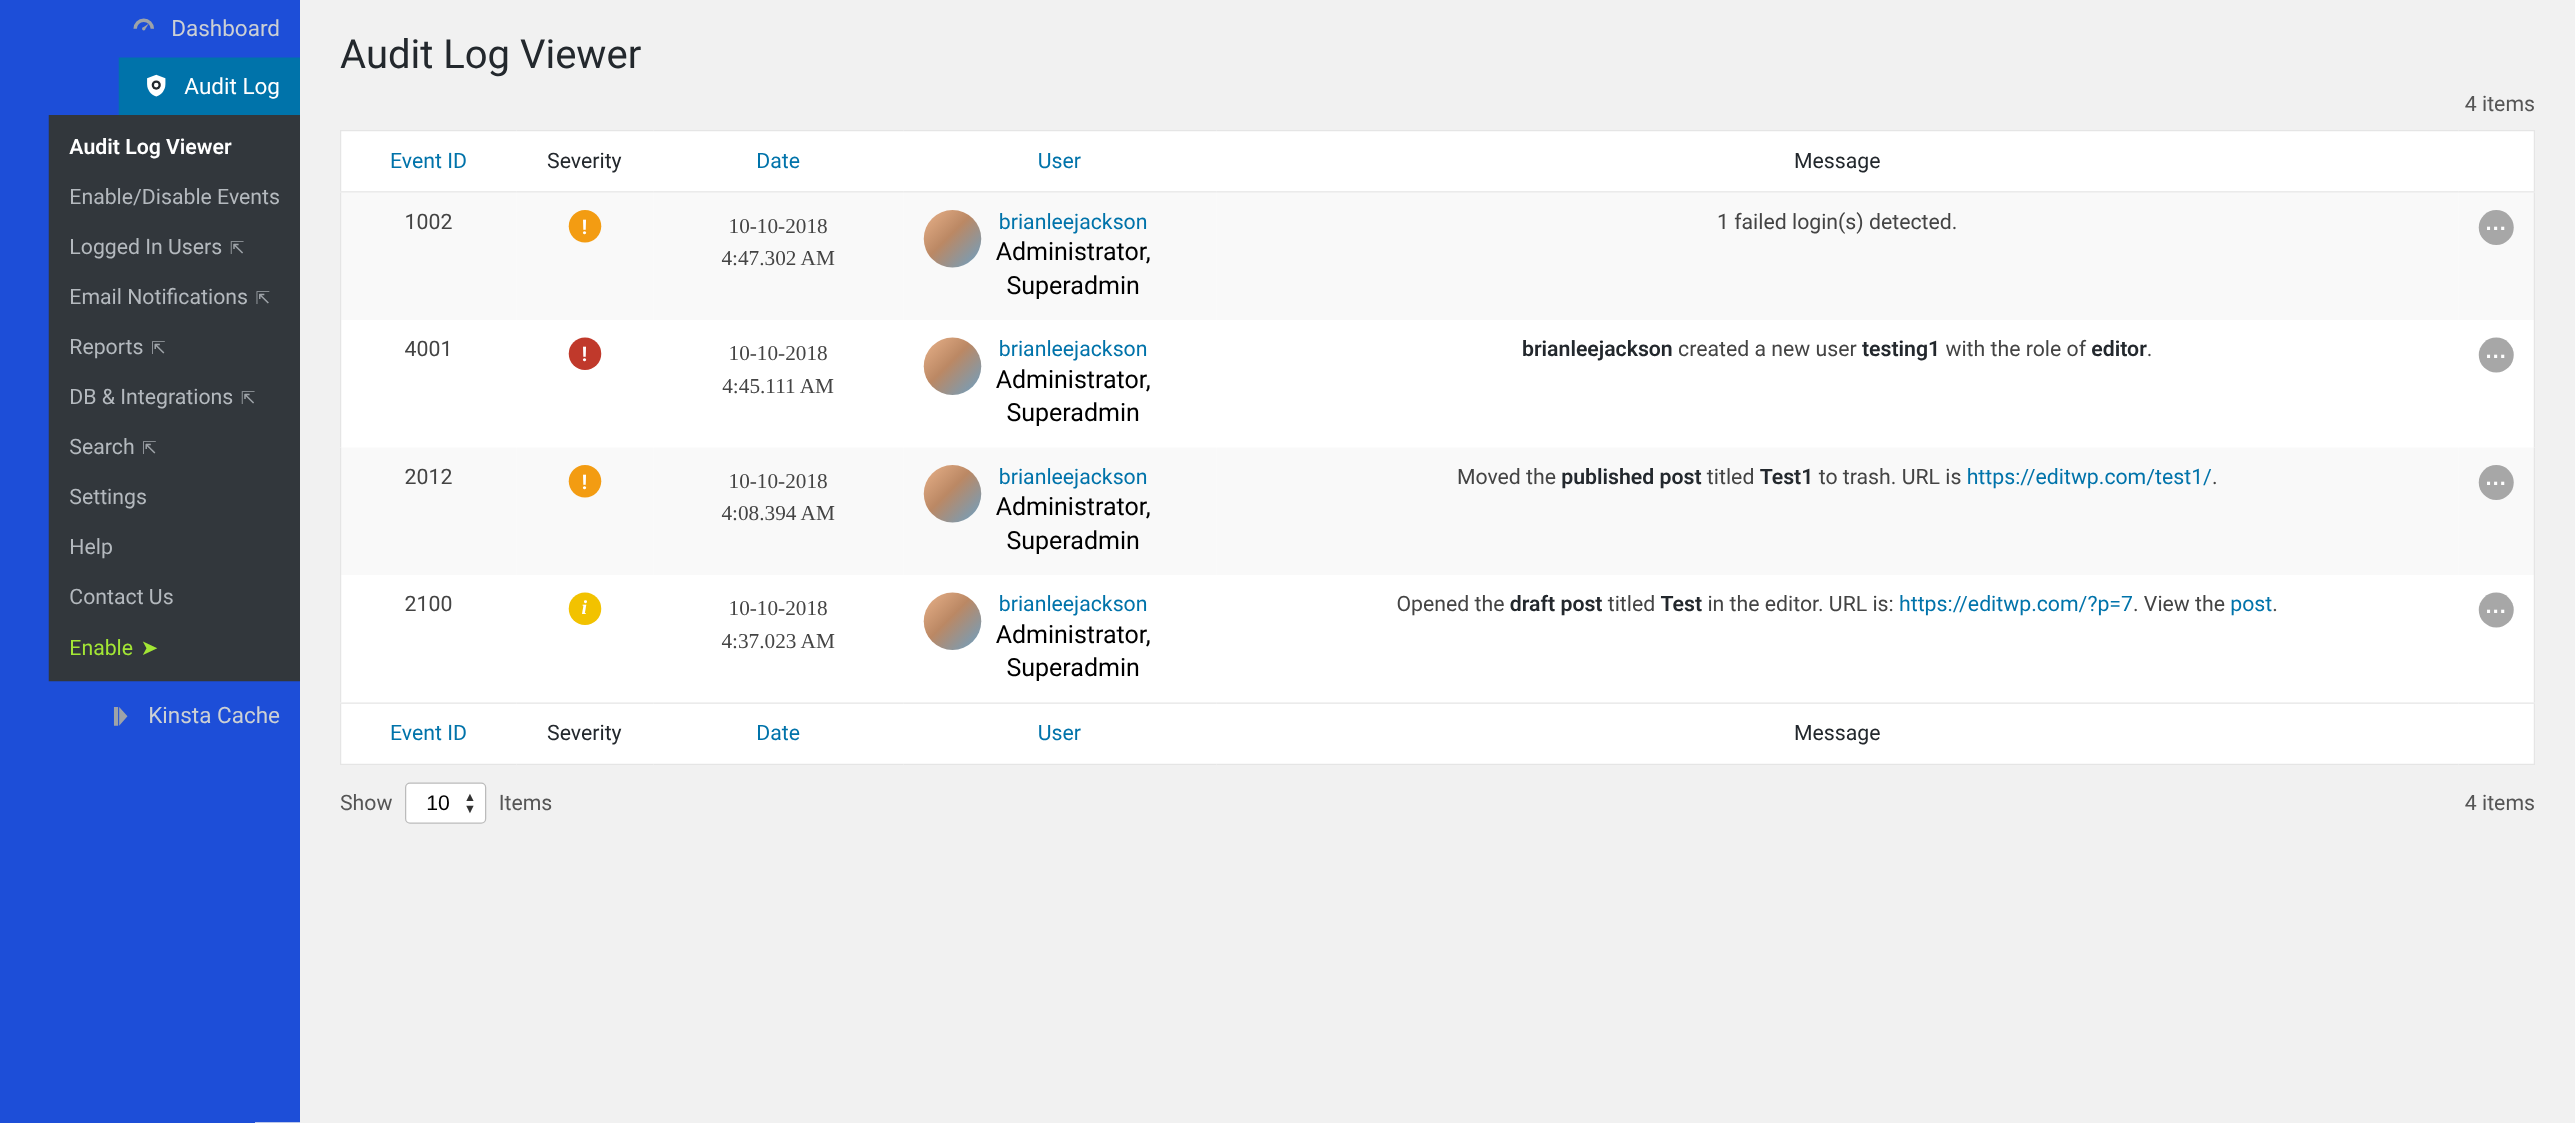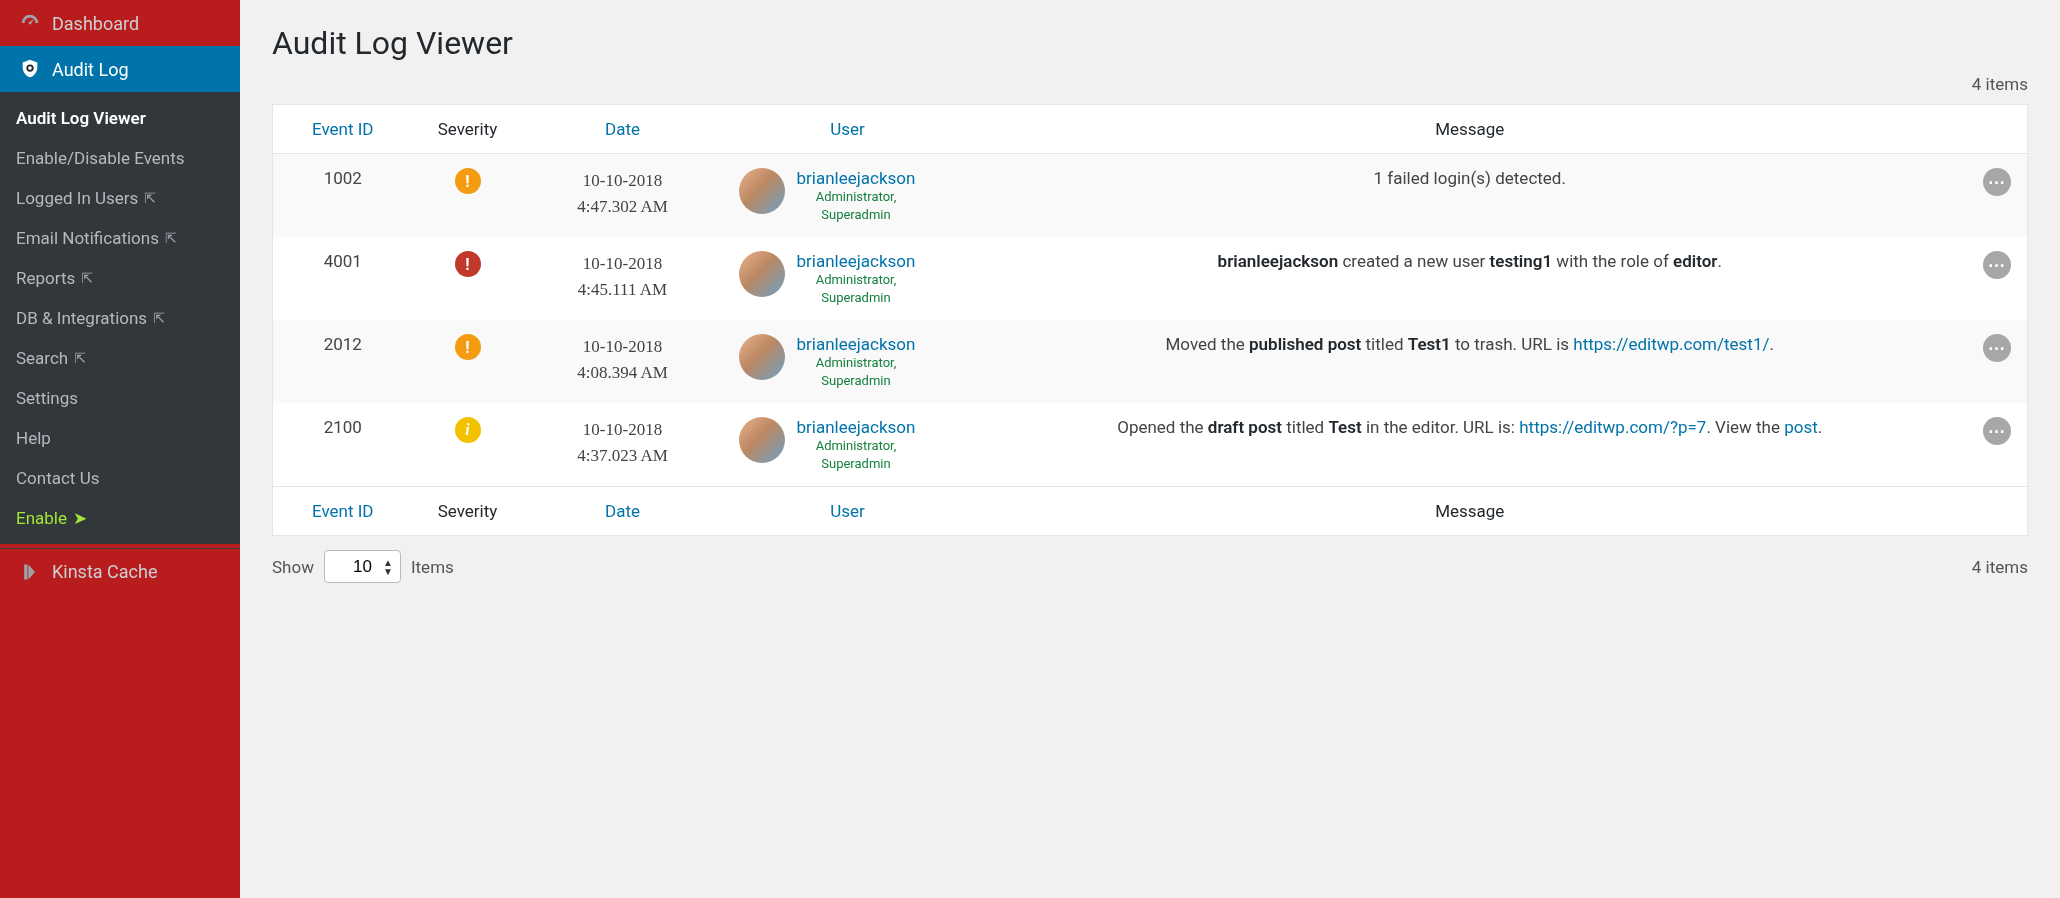--- a/index.html
+++ b/index.html
@@ -9,24 +9,25 @@
     font-size: 18px;
     color: #444;
     background: #f1f1f1;
     display: flex;
   }
 
   
   .sidebar {
     width: 240px;
     min-width: 240px;
-    background: #b91c1c;
+    background: #1d4ed8;
     color: #ccd0d4;
     display: flex;
     flex-direction: column;
+    align-items: flex-end;
   }
   .menu-item,
   .submenu-item,
   .menu-subhead .submenu-item {
     display: flex;
     align-items: center;
     padding: 12px 16px;
     color: #ccd0d4;
     text-decoration: none;
     position: relative;
@@ -162,21 +163,21 @@
     gap: 12px;
     align-items: flex-start;
   }
   .avatar {
     width: 46px; height: 46px;
     border-radius: 50%;
     background: linear-gradient(135deg, #e9b28a 0%, #bb8864 45%, #6aa1c7 100%);
     flex-shrink: 0;
   }
   .user-name { color: #0073aa; }
-  .user-meta { color: #15803d; font-size: 13px; line-height: 1.35; }
+  .user-meta { color: #000000; font-size: 20px; line-height: 1.35; }
 
   .msg a { color: #0073aa; text-decoration: none; }
   .msg b { font-weight: 600; color: #23282d; }
 
   .row-action {
     width: 28px; height: 28px;
     border-radius: 50%;
     background: #a7a7a7;
     color: #fff;
     display: inline-flex;
@@ -196,21 +197,21 @@
     color: #555;
     font-size: 17px;
   }
   .show-items {
     display: flex;
     align-items: center;
     gap: 10px;
   }
   .show-items select {
     font-size: 17px;
-    padding: 6px 28px 6px 28px;
+    padding: 6px 28px 6px 16px;
     border: 1px solid #bbb;
     border-radius: 4px;
     background: #fff;
     appearance: none;
   }
   .select-wrap {
     position: relative;
     display: inline-block;
   }
   .select-wrap::after {

